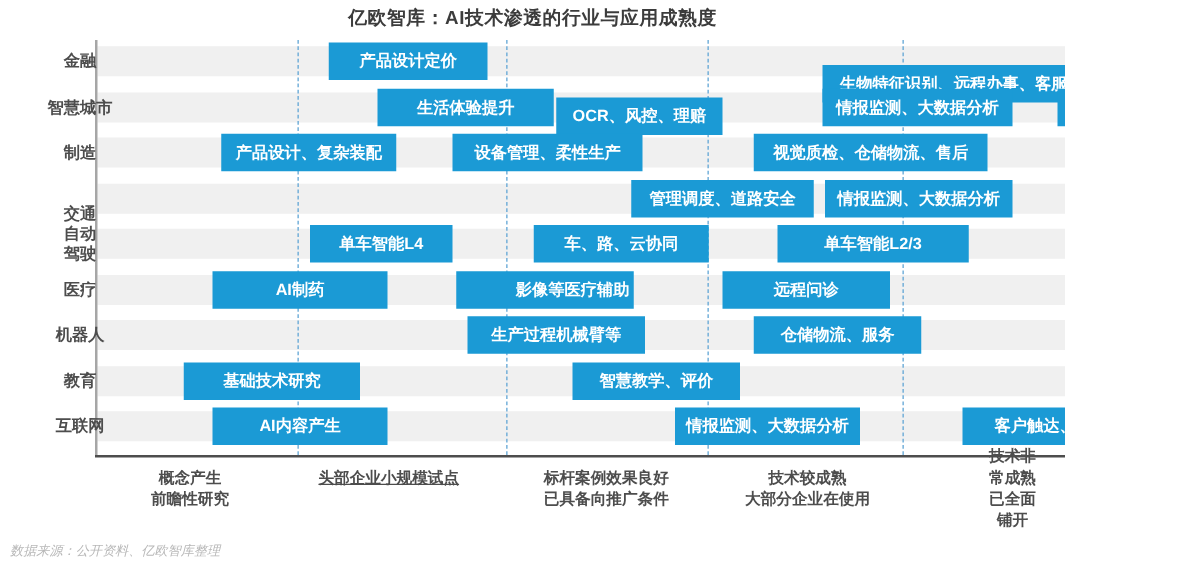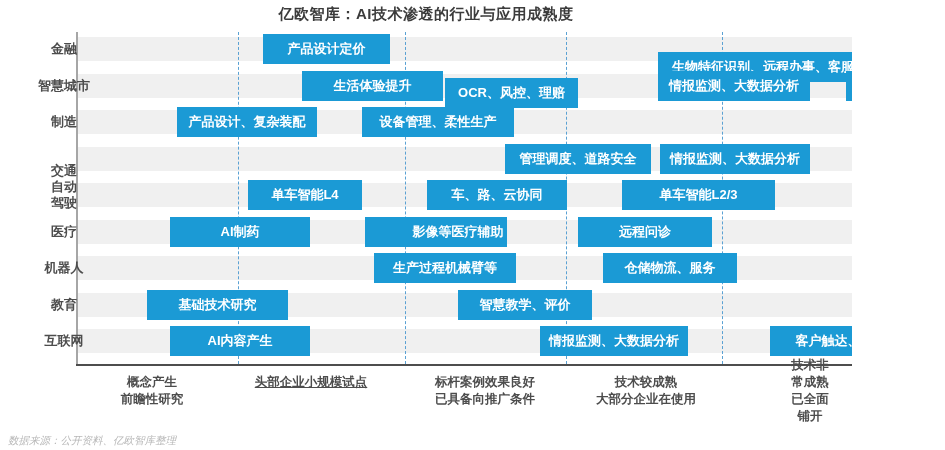--- a/index.html
+++ b/index.html
@@ -115,20 +115,21 @@
       <div class="box" style="left: 658px; top: 34px; width: 210px; height: 30px; line-height: 30px; margin-top: 18px;">生物特征识别、远程办事、客服</div>
       <div class="band" style="left: 78px; top: 73.5px; width: 863px; height: 24px;"></div>
       <div class="row-label" style="left: 0px; top: 85.5px; width: 72px;">智慧城市</div>
       <div class="box" style="left: 302px; top: 70.5px; width: 141px; height: 30px; line-height: 30px;">生活体验提升</div>
       <div class="box" style="left: 658px; top: 70.5px; width: 152px; height: 30px; line-height: 30px;">情报监测、大数据分析</div>
       <div class="box" style="left: 846px; top: 70.5px; width: 92px; height: 30px; line-height: 30px;">安防</div>
       <div class="band" style="left: 78px; top: 110px; width: 863px; height: 24px;"></div>
       <div class="row-label" style="left: 0px; top: 122px; width: 72px;">制造</div>
       <div class="box" style="left: 177px; top: 107px; width: 140px; height: 30px; line-height: 30px;">产品设计、复杂装配</div>
       <div class="box" style="left: 362px; top: 107px; width: 152px; height: 30px; line-height: 30px;">设备管理、柔性生产</div>
+      <div class="box" style="left: 603px; top: 107px; width: 187px; height: 30px; line-height: 30px;">视觉质检、仓储物流、售后</div>
       <div class="band" style="left: 78px; top: 146.5px; width: 863px; height: 24px;"></div>
       <div class="row-label" style="left: 0px; top: 171px; width: 72px;">交通</div>
       <div class="box" style="left: 505px; top: 143.5px; width: 146px; height: 30px; line-height: 30px;">管理调度、道路安全</div>
       <div class="box" style="left: 660px; top: 143.5px; width: 150px; height: 30px; line-height: 30px;">情报监测、大数据分析</div>
       <div class="band" style="left: 78px; top: 183px; width: 863px; height: 24px;"></div>
       <div class="row-label" style="left: 0px; top: 195px; width: 72px;">自动
 驾驶</div>
       <div class="box" style="left: 248px; top: 180px; width: 114px; height: 30px; line-height: 30px;">单车智能L4</div>
       <div class="box" style="left: 427px; top: 180px; width: 140px; height: 30px; line-height: 30px;">车、路、云协同</div>
       <div class="box" style="left: 622px; top: 180px; width: 153px; height: 30px; line-height: 30px;">单车智能L2/3</div>

